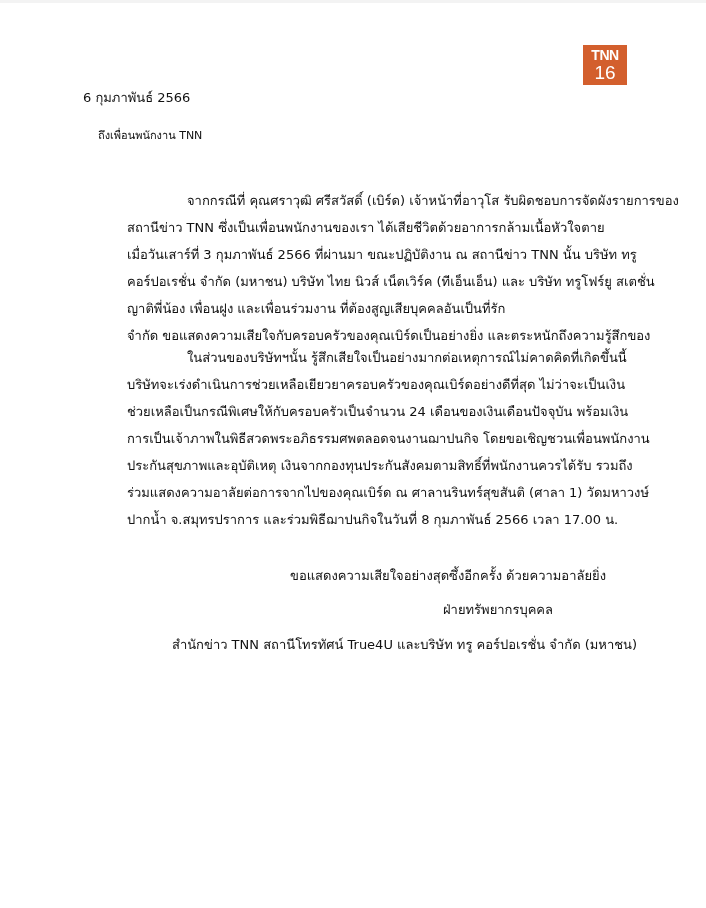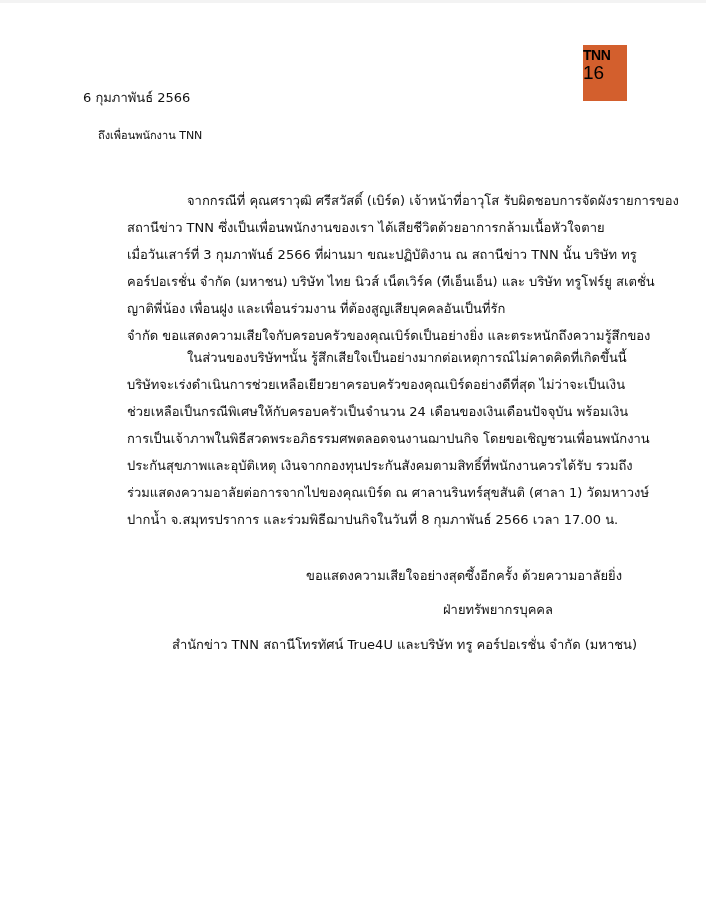--- a/index.html
+++ b/index.html
@@ -2,38 +2,38 @@
 <html><head>
   <meta charset="utf-8">
   <style>
     html, body { margin: 0; padding: 0; }
     body {
       width: 706px; height: 908px; background: #ffffff; position: relative; overflow: hidden;
       font-family: "DejaVu Sans", "Liberation Sans", sans-serif; color: #111;
     }
     .topband { position: absolute; left: 0; top: 0; width: 706px; height: 3px; background: #f3f3f3; }
     .logo {
-      position: absolute; left: 583px; top: 45px; width: 44px; height: 56px;
-      background: #d35f2d; color: #000000; 
+      position: absolute; left: 583px; top: 45px; width: 44px; height: 40px;
+      background: #d35f2d; color: #ffffff; text-align: center;
       font-family: "Liberation Sans", sans-serif; font-weight: bold;
     }
     .logo .l1 { font-size: 14px; line-height: 16px; letter-spacing: -0.5px; margin-top: 2px; }
     .logo .l2 { font-size: 19px; line-height: 20px; font-weight: normal; }
     .date { position: absolute; left: 83px; top: 89px; font-size: 13px; line-height: 18px; }
     .greet { position: absolute; left: 98px; top: 127px; font-size: 11px; line-height: 18px; }
     .para {
       position: absolute; left: 83px; width: 540px; font-size: 13px; line-height: 27px;
       text-align: justify;
       margin-left: 44px;
     }
     .para .line { display: block; white-space: nowrap; }
     .para .indent { padding-left: 60px; }
     .p1 { top: 187px; }
     .p2 { top: 344px; }
-    .closing { position: absolute; right: 84px; top: 567px; font-size: 13px; line-height: 18px; white-space: nowrap; }
+    .closing { position: absolute; right: 100px; top: 567px; font-size: 13px; line-height: 18px; white-space: nowrap; }
     .dept { position: absolute; left: 443px; top: 601px; font-size: 13px; line-height: 18px; white-space: nowrap; }
     .org { position: absolute; left: 172px; top: 636px; font-size: 13px; line-height: 18px; white-space: nowrap; }
   </style>
 </head>
 <body>
 
 <div class="topband"></div>
 
 <div class="logo">
   <div class="l1">TNN</div>

